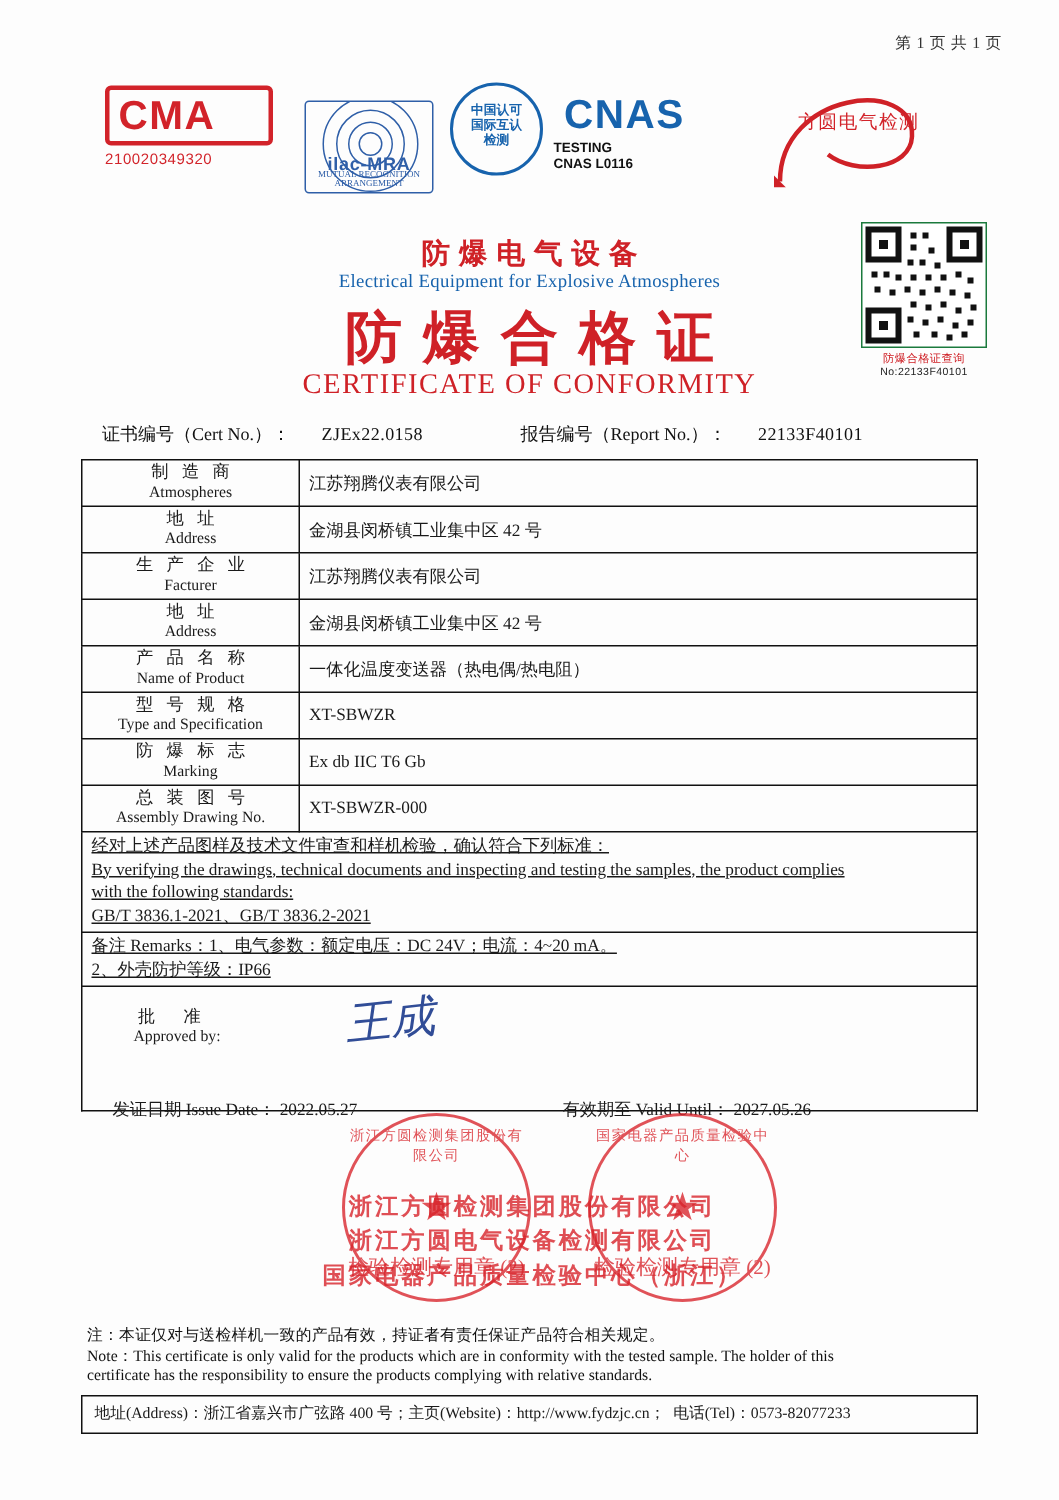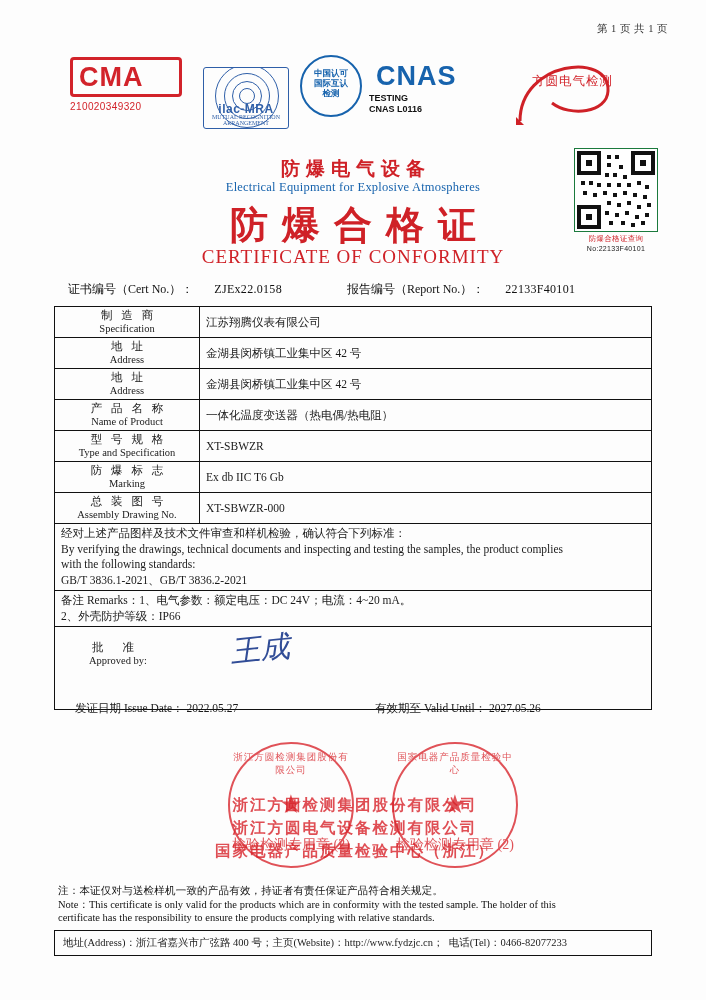--- a/index.html
+++ b/index.html
@@ -320,20 +320,21 @@
   }
   td.value {
     font-size: 11.5px;
     padding-left: 10px;
     height: 24px;
   }
   td.fullrow {
     padding: 4px 8px;
     line-height: 15.5px;
     font-size: 11.5px;
+    text-decoration: underline;
   }
   .std-line { display: block; }
 
   
   .approve-cell {
     height: 78px;
     position: relative;
     padding: 0;
   }
   .approve-lbl {
@@ -562,30 +563,37 @@
       <span>报告编号（Report No.）：</span>
       <span class="num-val">22133F40101</span>
     </span>
   </div>
 
   <table class="main">
     <tbody>
         <tr>
       <td class="label">
         <span class="lbl-cn">制 造 商</span>
-        <span class="lbl-en">Specification</span>
+        <span class="lbl-en">Atmospheres</span>
       </td>
       <td class="value">江苏翔腾仪表有限公司</td>
     </tr>
     <tr>
       <td class="label">
         <span class="lbl-cn">地 址</span>
         <span class="lbl-en">Address</span>
       </td>
       <td class="value">金湖县闵桥镇工业集中区 42 号</td>
+    </tr>
+    <tr>
+      <td class="label">
+        <span class="lbl-cn">生 产 企 业</span>
+        <span class="lbl-en">Facturer</span>
+      </td>
+      <td class="value">江苏翔腾仪表有限公司</td>
     </tr>
     <tr>
       <td class="label">
         <span class="lbl-cn">地 址</span>
         <span class="lbl-en">Address</span>
       </td>
       <td class="value">金湖县闵桥镇工业集中区 42 号</td>
     </tr>
     <tr>
       <td class="label">
@@ -671,16 +679,16 @@
     <div>国家电器产品质量检验中心（浙江）</div>
   </div>
 
   <div class="notes">
     <div class="n-cn">注：本证仅对与送检样机一致的产品有效，持证者有责任保证产品符合相关规定。</div>
     <div>Note：This certificate is only valid for the products which are in conformity with the tested sample. The holder of this</div>
     <div>certificate has the responsibility to ensure the products complying with relative standards.</div>
   </div>
 
   <div class="footer">
-    <span>地址(Address)：</span><span>浙江省嘉兴市广弦路 400 号；</span><span>主页(Website)：</span><span>http://www.fydzjc.cn；</span>&nbsp;&nbsp;<span>电话(Tel)：</span><span>0466-82077233</span>
+    <span>地址(Address)：</span><span>浙江省嘉兴市广弦路 400 号；</span><span>主页(Website)：</span><span>http://www.fydzjc.cn；</span>&nbsp;&nbsp;<span>电话(Tel)：</span><span>0573-82077233</span>
   </div>
 
 </div>
 
 </body></html>

